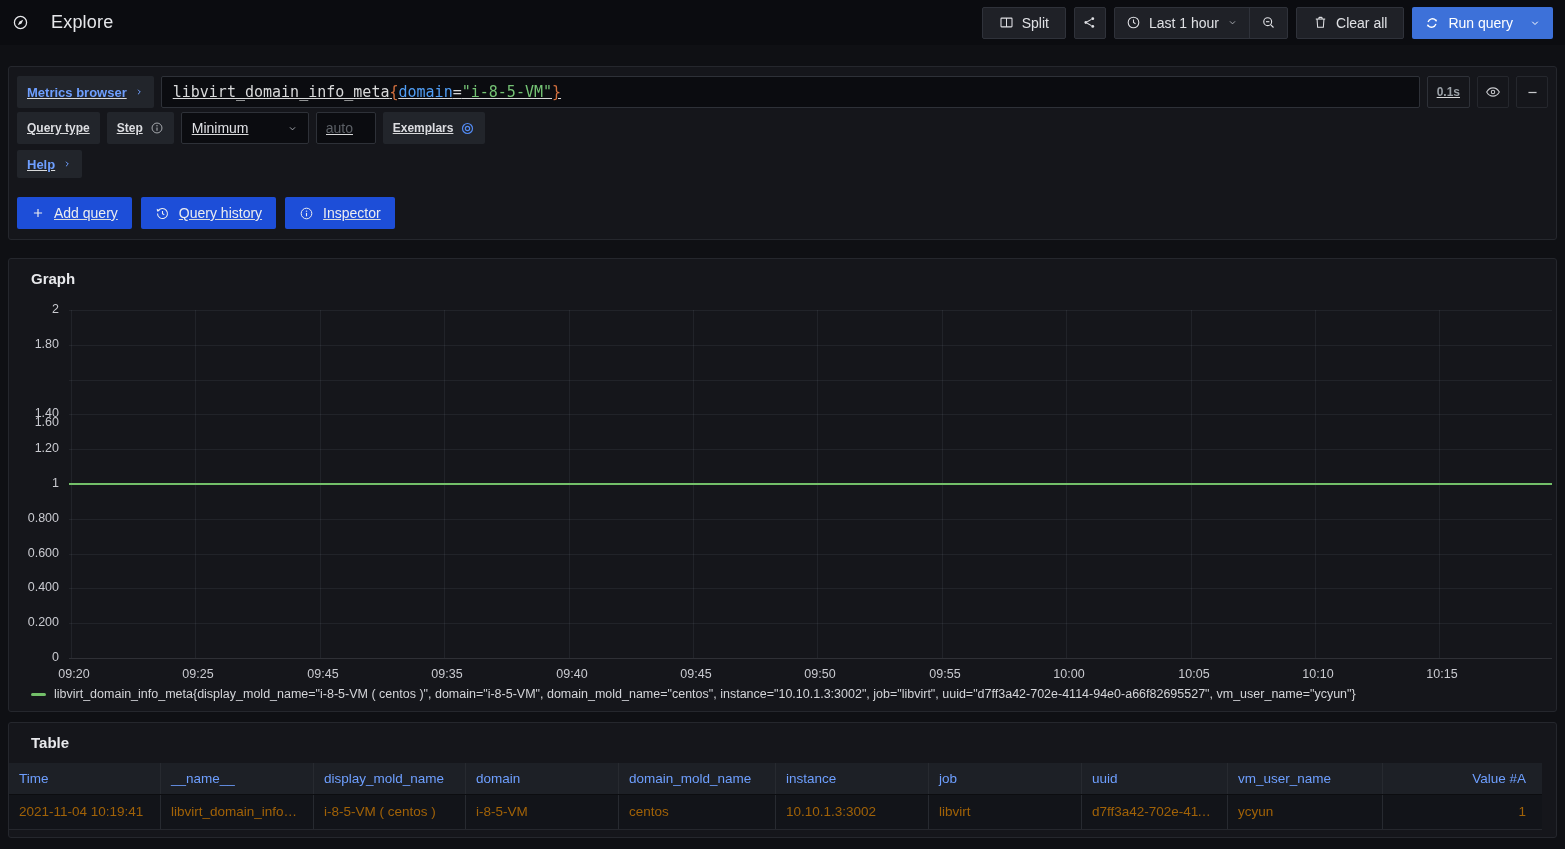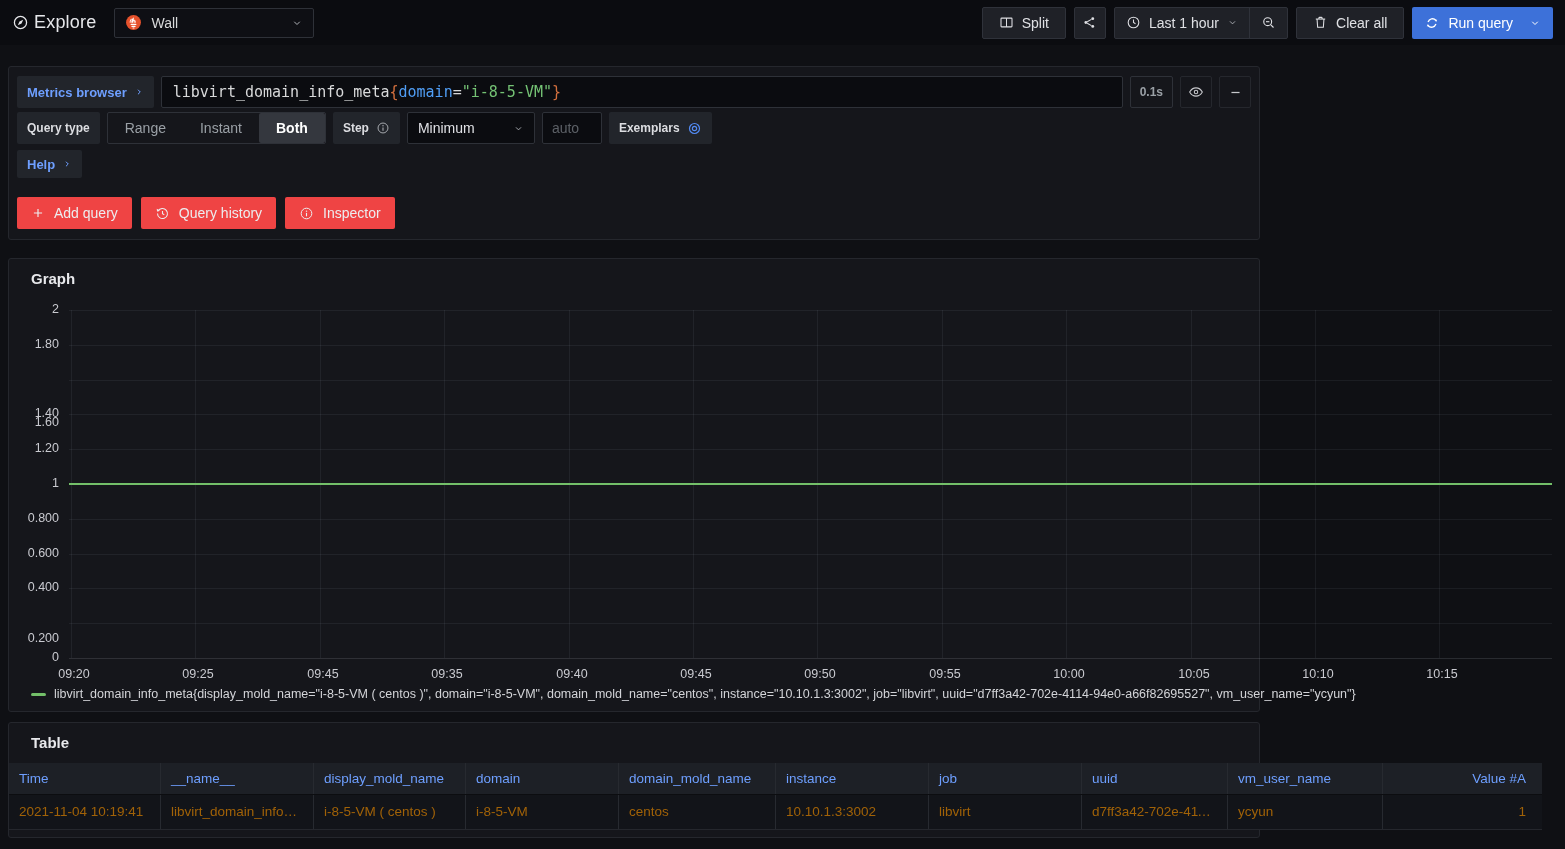--- a/index.html
+++ b/index.html
@@ -5,39 +5,39 @@
   html,body{margin:0;padding:0;}
   body{
     width:1565px;height:849px;position:relative;overflow:hidden;
     background:#0f1014;color:#d8d9da;
     font-family:"Liberation Sans",sans-serif;font-size:14px;
   }
   svg{display:block;}
   
   .topbar{position:absolute;top:0;left:0;width:1565px;height:45px;background:#0b0c10;
     display:flex;align-items:center;padding:0 12px;box-sizing:border-box;}
-  .explore-group{display:flex;align-items:center;gap:5px;color:#e6e7ea;}
+  .explore-group{display:flex;align-items:center;gap:22px;color:#e6e7ea;}
   .explore-title{font-size:18px;font-weight:500;letter-spacing:.2px;}
   .ds-picker{margin-left:18px;width:200px;height:30px;background:#0e0f14;border:1px solid #2e3138;
     border-radius:2px;display:flex;align-items:center;gap:9px;padding:0 10px;box-sizing:border-box;cursor:pointer;}
   .ds-label{font-size:14px;color:#d8d9da;}
   .tb-right{margin-left:auto;display:flex;align-items:center;gap:8px;}
   .tb-btn{height:32px;background:#1f2127;border:1px solid #2f323a;border-radius:2px;color:#dfe0e4;
     display:flex;align-items:center;gap:8px;padding:0 16px;font-size:14px;font-weight:500;cursor:pointer;box-sizing:border-box;}
   .tb-btn.icon-only{width:32px;padding:0;justify-content:center;}
   .tb-group{display:flex;align-items:stretch;height:32px;border:1px solid #2f323a;border-radius:2px;background:#1f2127;box-sizing:border-box;}
   .tb-seg{display:flex;align-items:center;gap:8px;padding:0 11px;color:#dfe0e4;font-size:14px;font-weight:500;cursor:pointer;}
   .tb-seg + .tb-seg{border-left:1px solid #2f323a;}
   .run-btn{height:32px;background:#3d71d9;border-radius:2px;color:#fff;display:flex;align-items:center;
     gap:8px;padding:0 12px;font-size:14px;font-weight:500;cursor:pointer;}
   .run-btn .chev{margin-left:8px;}
   .muted-ic{color:#aeb1b7;}
   
-  .panel{position:absolute;left:8px;width:1252px;background:#15161b;border:1px solid #25272d;
-    border-radius:3px;box-sizing:border-box;}
+  .panel{position:absolute;left:8px;width:1549px;background:#15161b;border:1px solid #25272d;
+    border-radius:3px;box-sizing:border-box;text-decoration:underline;}
   
   .query-panel{top:66px;height:174px;padding:9px 8px;}
   .qrow{display:flex;align-items:stretch;gap:7px;height:32px;}
   .qrow + .qrow{margin-top:4px;}
   .chip{background:#22252b;border-radius:2px;display:flex;align-items:center;gap:7px;
     padding:0 10px;font-size:12px;font-weight:600;color:#dcdde1;cursor:pointer;}
   .chip.link{color:#6e9fff;font-size:13px;}
   .query-input{flex:1;background:#0b0c10;border:1px solid #2e3138;border-radius:2px;display:flex;
     align-items:center;padding:0 11px;font-family:"DejaVu Sans Mono",monospace;font-size:15px;color:#d8d9da;cursor:text;}
   .tok-brace{color:#d4703e;}
@@ -51,21 +51,21 @@
   .seg-opt{padding:0 17px;display:flex;align-items:center;font-size:14px;color:#9aa0a6;cursor:pointer;}
   .seg-opt.active{background:#34373e;color:#fff;font-weight:600;border-radius:2px;}
   .select{width:128px;background:#0b0c10;border:1px solid #2e3138;border-radius:2px;display:flex;
     align-items:center;padding:4px 10px;font-size:14px;color:#e0e1e5;box-sizing:border-box;cursor:pointer;}
   .select .chev{margin-left:auto;}
   .input-sm{width:60px;background:#0b0c10;border:1px solid #2e3138;border-radius:2px;color:#d8d9da;
     font-size:14px;padding:0 9px;box-sizing:border-box;font-family:"Liberation Sans",sans-serif;outline:none;}
   .input-sm::placeholder{color:#5c6066;}
   .help-row{margin-top:6px;display:flex;height:28px;}
   .actions-row{margin-top:19px;display:flex;gap:9px;height:32px;}
-  .act-btn{background:#ef4444;border:none;border-radius:2px;color:#ecedef;font-size:14px;font-weight:500;
+  .act-btn{background:#1d4ed8;border:none;border-radius:2px;color:#ecedef;font-size:14px;font-weight:500;
     display:flex;align-items:center;gap:9px;padding:0 14px;cursor:pointer;font-family:"Liberation Sans",sans-serif;}
   .exemplar-ic{color:#538bf4;}
   
   .graph-panel{top:258px;height:454px;}
   .panel-title{position:absolute;top:11px;left:22px;font-size:15px;font-weight:600;color:#e8e9ec;}
   .plot-area{position:absolute;left:60px;top:51px;width:1483px;height:348px;}
   .gridline-h{position:absolute;left:0;right:0;height:1px;background:rgba(204,210,222,0.07);}
   .gridline-h.base{background:rgba(204,210,222,0.14);}
   .gridline-v{position:absolute;top:0;bottom:0;width:1px;background:rgba(204,210,222,0.07);}
   .series-line{position:absolute;left:0;right:0;height:2px;background:#73bf69;}
@@ -95,37 +95,20 @@
       <svg width="17" height="17" viewBox="0 0 24 24">
           <g fill="none" stroke="currentColor" stroke-width="1.8">
             <circle cx="12" cy="12" r="8.6"></circle>
           </g>
           <path d="M15.8 8.2l-2.3 5.3-5.3 2.3 2.3-5.3z" fill="currentColor"></path>
         </svg>
     </span>
     <span class="explore-title">Explore</span>
   </div>
 
-  <div class="ds-picker">
-    <span>
-      <svg width="17" height="17" viewBox="0 0 24 24">
-        <circle cx="12" cy="12" r="10.5" fill="#e6522c"></circle>
-        <path fill="#fff" d="M12 4.5c1 1.9-.3 3 .8 4.6.4-.6.7-1.4.7-1.4 1.3 1.4 2 3 1.6 4.5h-2c.5-1-.4-1.9-.2-3-.8.7-1.3 1.8-1.1 3H9c-.5-1.6.6-2.8.7-4.4-1.2 1-1.9 2.6-1.7 4.4h-1.3c-.3-2.3.8-4.6 2.4-5.9-.1.7.1 1.4.5 1.9.4-1.5 1.5-2.2 2.4-3.7z"></path>
-        <rect x="7.8" y="13.6" width="8.4" height="1.9" rx=".95" fill="#fff"></rect>
-        <rect x="8.9" y="16.5" width="6.2" height="1.7" rx=".85" fill="#fff"></rect>
-        <rect x="10.4" y="19.1" width="3.2" height="1.3" rx=".6" fill="#fff"></rect>
-      </svg>
-    </span>
-    <span class="ds-label">Wall</span>
-    <span class="muted-ic" style="margin-left:auto">
-      <svg width="12" height="12" viewBox="0 0 24 24">
-          <path d="M6.5 9.5L12 15l5.5-5.5" fill="none" stroke="currentColor" stroke-width="2"></path>
-        </svg>
-    </span>
-  </div>
 
   <div class="tb-right">
     <div class="tb-btn">
       <span>
         <svg width="15" height="15" viewBox="0 0 24 24">
             <g fill="none" stroke="currentColor" stroke-width="1.7">
               <rect x="3.2" y="5" width="17.6" height="14" rx="1"></rect>
               <path d="M12 5v14"></path>
             </g>
           </svg>
@@ -243,25 +226,20 @@
       <span>
         <svg width="15" height="15" viewBox="0 0 24 24">
             <path d="M5.5 12h13" stroke="currentColor" stroke-width="2"></path>
           </svg>
       </span>
     </div>
   </div>
 
   <div class="qrow">
     <div class="chip">Query type</div>
-    <div class="segmented">
-      <div class="seg-opt">Range</div>
-      <div class="seg-opt">Instant</div>
-      <div class="seg-opt active">Both</div>
-    </div>
     <div class="chip">
       <span>Step</span>
       <span class="muted-ic">
         <svg width="14" height="14" viewBox="0 0 24 24">
             <circle cx="12" cy="12" r="8.5" fill="none" stroke="currentColor" stroke-width="1.6"></circle>
             <circle cx="12" cy="8.2" r="1.15" fill="currentColor"></circle>
             <path d="M12 11v5.5" stroke="currentColor" stroke-width="1.8"></path>
           </svg>
       </span>
     </div>
@@ -366,21 +344,21 @@
   </div>
 <div class="ylab" style="top: 43px;">2</div>
     <div class="ylab" style="top: 78px;">1.80</div>
     <div class="ylab" style="top: 113px; margin-top: 43px;">1.60</div>
     <div class="ylab" style="top: 147px;">1.40</div>
     <div class="ylab" style="top: 182px;">1.20</div>
     <div class="ylab" style="top: 217px;">1</div>
     <div class="ylab" style="top: 252px;">0.800</div>
     <div class="ylab" style="top: 287px;">0.600</div>
     <div class="ylab" style="top: 321px;">0.400</div>
-    <div class="ylab" style="top: 372px;">0.200</div>
+    <div class="ylab" style="top: 356px;">0.200</div>
     <div class="ylab" style="top: 391px;">0</div>
     <div class="xlab" style="left: 65px;">09:20</div>
     <div class="xlab" style="left: 189px;">09:25</div>
     <div class="xlab" style="left: 314px;">09:45</div>
     <div class="xlab" style="left: 438px;">09:35</div>
     <div class="xlab" style="left: 563px;">09:40</div>
     <div class="xlab" style="left: 687px;">09:45</div>
     <div class="xlab" style="left: 811px;">09:50</div>
     <div class="xlab" style="left: 936px;">09:55</div>
     <div class="xlab" style="left: 1060px;">10:00</div>

